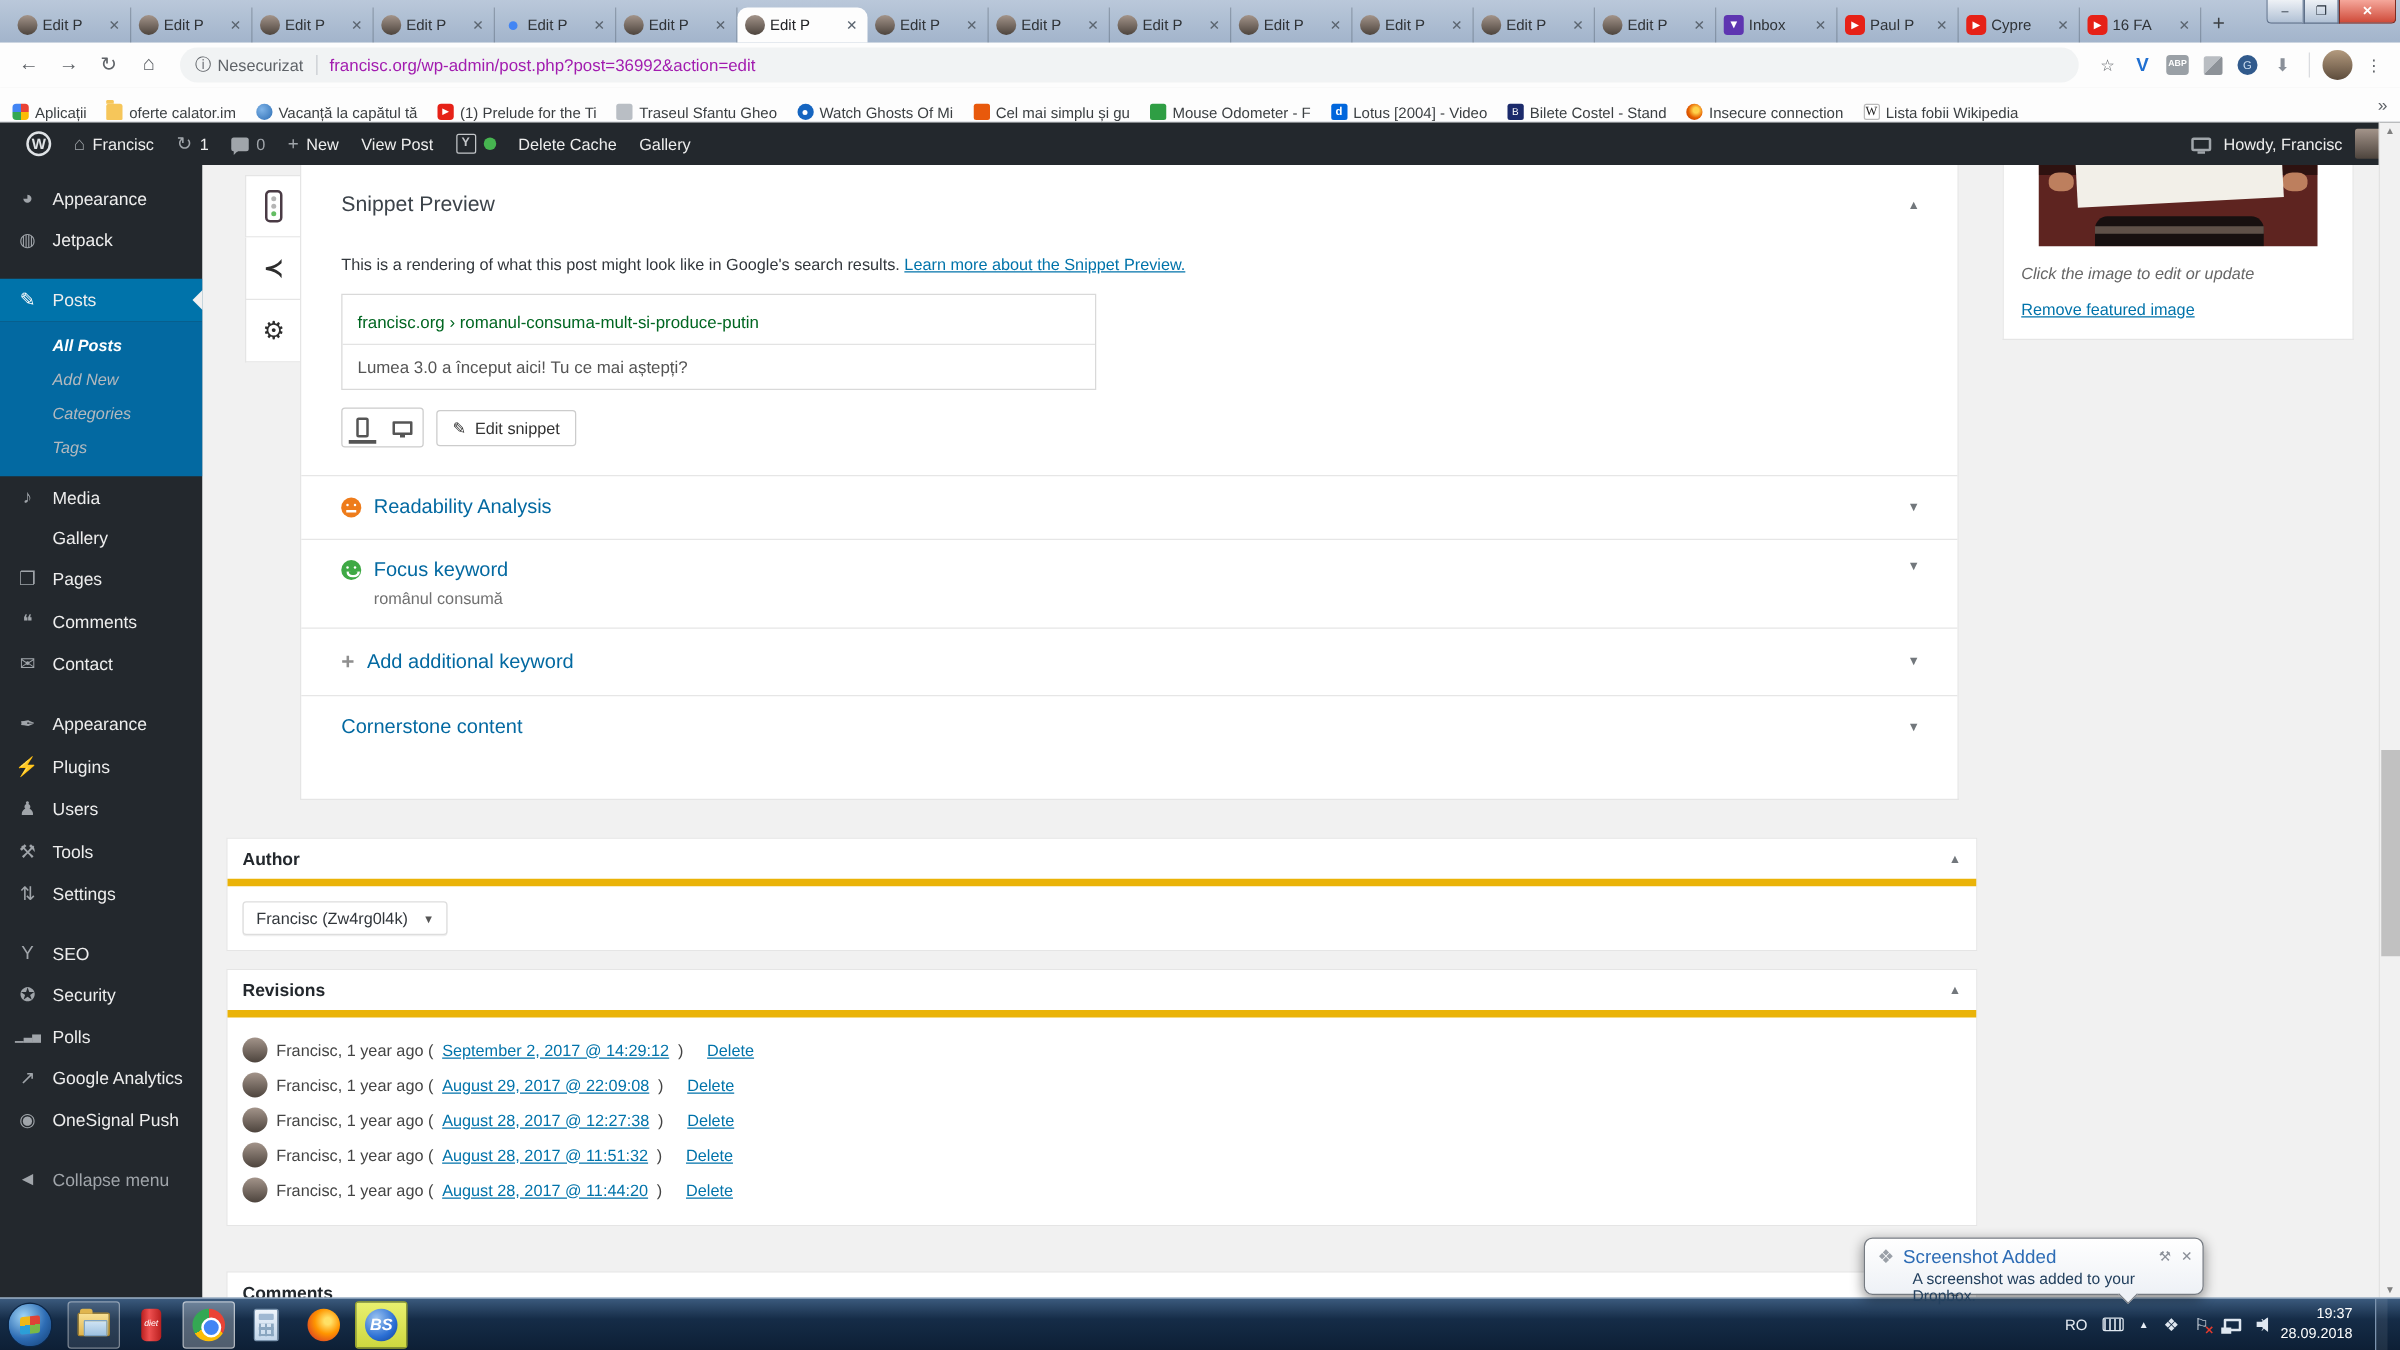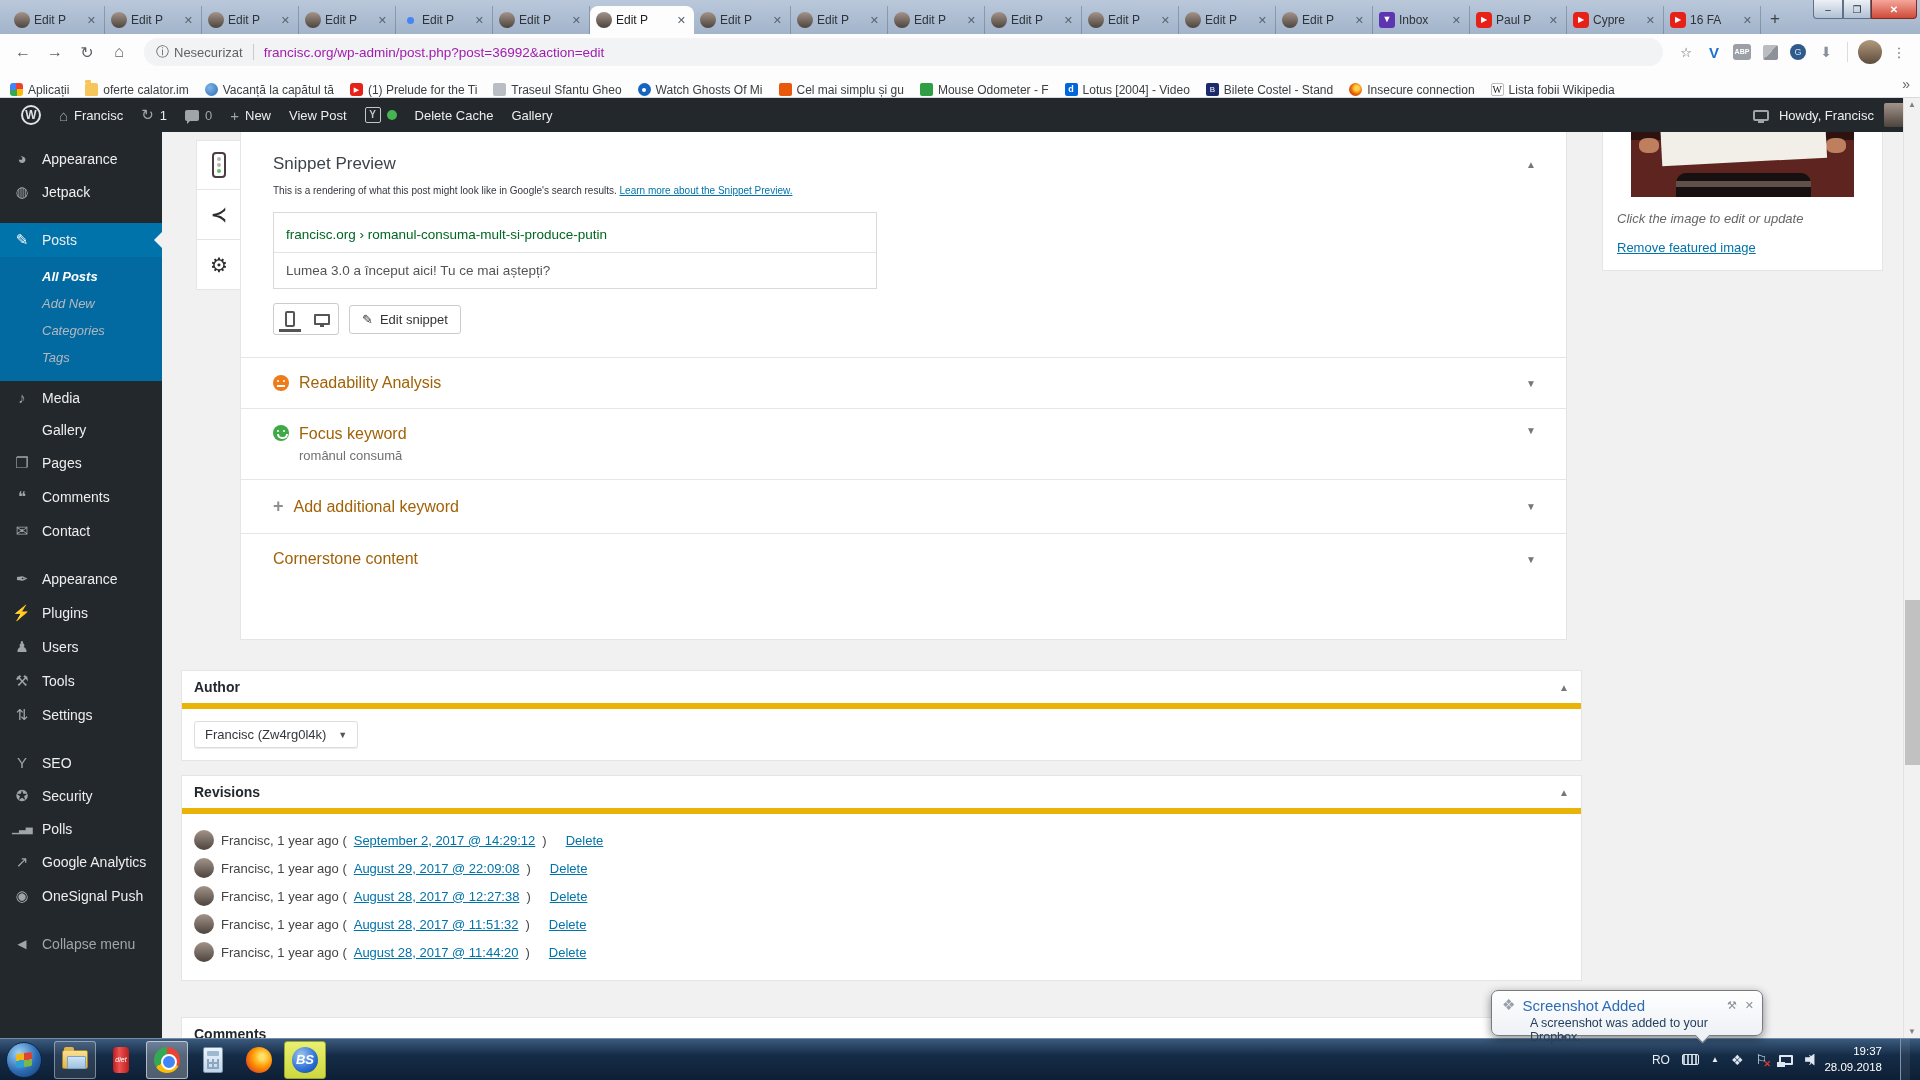--- a/index.html
+++ b/index.html
@@ -97,38 +97,38 @@
   .y-strip { position:absolute; left:34px; top:8px; width:45px; }
   .y-tab { width:45px; height:50px; background:#fff; border:1px solid #e5e5e5; border-right:none; display:flex; align-items:center; justify-content:center; margin-bottom:0; }
   .y-tab + .y-tab { border-top:none; }
   .traffic { width:14px; height:26px; border:2px solid #4a3b45; border-radius:4px; position:relative; }
   .traffic i { position:absolute; left:3px; width:4px; height:4px; border-radius:50%; background:#b5b5b5; }
   .traffic i.t1{ top:3px; } .traffic i.t2{ top:9px; } .traffic i.t3{ top:15px; background:#64bd63; }
   .shareic { color:#2d2d2d; font-size:19px; font-weight:bold; }
   .gearic { color:#2d2d2d; font-size:20px; }
   .y-panel { position:absolute; left:78px; top:0; width:1327px; height:508px; background:#fff; border:1px solid #e5e5e5; border-top:none; padding:22px 30px 0 32px; }
   .y-h { font-size:17px; color:#3c434a; display:flex; align-items:center; }
-  .y-desc { margin-top:11px; font-size:10px; color:#32373c; }
+  .y-desc { margin-top:30px; font-size:13px; color:#32373c; }
   .y-desc a { color:#0073aa; }
   .gbox { margin-top:16px; width:604px; border:1px solid #d9d9d9; background:#fff; }
   .gbox .gtop { padding:10px 12px; border-bottom:1px solid #e3e3e3; }
   .gtitle { color:#2211b8; font-size:17px; }
   .gurl { color:#006621; font-size:13.5px; margin-top:4px; }
   .gdesc { padding:10px 12px; color:#545454; font-size:13.5px; }
   .y-btnrow { margin-top:14px; display:flex; align-items:center; gap:10px; }
   .devgroup { display:flex; border:1px solid #ccc; border-radius:3px; background:#fff; }
   .devbtn { width:32px; height:30px; display:flex; align-items:center; justify-content:center; position:relative; }
   .devbtn.on::after { content:""; position:absolute; bottom:2px; left:5px; right:5px; height:3px; background:#555; }
   .phone { width:10px; height:16px; border:2px solid #555; border-radius:2px; }
   .monitor { width:16px; height:11px; border:2px solid #555; border-radius:1px; position:relative; }
   .monitor::after { content:""; position:absolute; left:4px; bottom:-4px; width:4px; height:2px; background:#555; }
   .editsnip { display:flex; align-items:center; gap:7px; border:1px solid #ccc; border-radius:3px; background:#fff; padding:6px 12px; font-size:13px; color:#333; }
   .y-row { border-top:1px solid #e6e6e6; margin:0 -30px 0 -32px; padding:16px 30px 16px 32px; display:flex; align-items:center; gap:10px; }
   .y-row.first { margin-top:22px; }
-  .y-row .ttl { font-size:16px; color:#a16207; }
+  .y-row .ttl { font-size:16px; color:#0369a1; }
   .smiley { width:16px; height:16px; border-radius:50%; position:relative; flex:0 0 16px; }
   .smiley.orange { background:#ee7c1b; } .smiley.green { background:#3fa945; }
   .smiley::before { content:""; position:absolute; left:4px; top:5px; width:2px; height:2px; background:#fff; border-radius:50%; box-shadow:6px 0 0 #fff; }
   .smiley::after { content:""; position:absolute; left:4px; top:9px; width:8px; height:3px; }
   .smiley.orange::after { background:#fff; height:2px; top:10px; }
   .smiley.green::after { border:2px solid #fff; border-top:none; border-radius:0 0 8px 8px; height:3px; width:7px; }
   .focusline { display:flex; flex-direction:column; gap:5px; }
   .focusval { font-size:13px; color:#707070; }
   .plusic { color:#8f8f8f; font-size:18px; font-weight:bold; }
 

